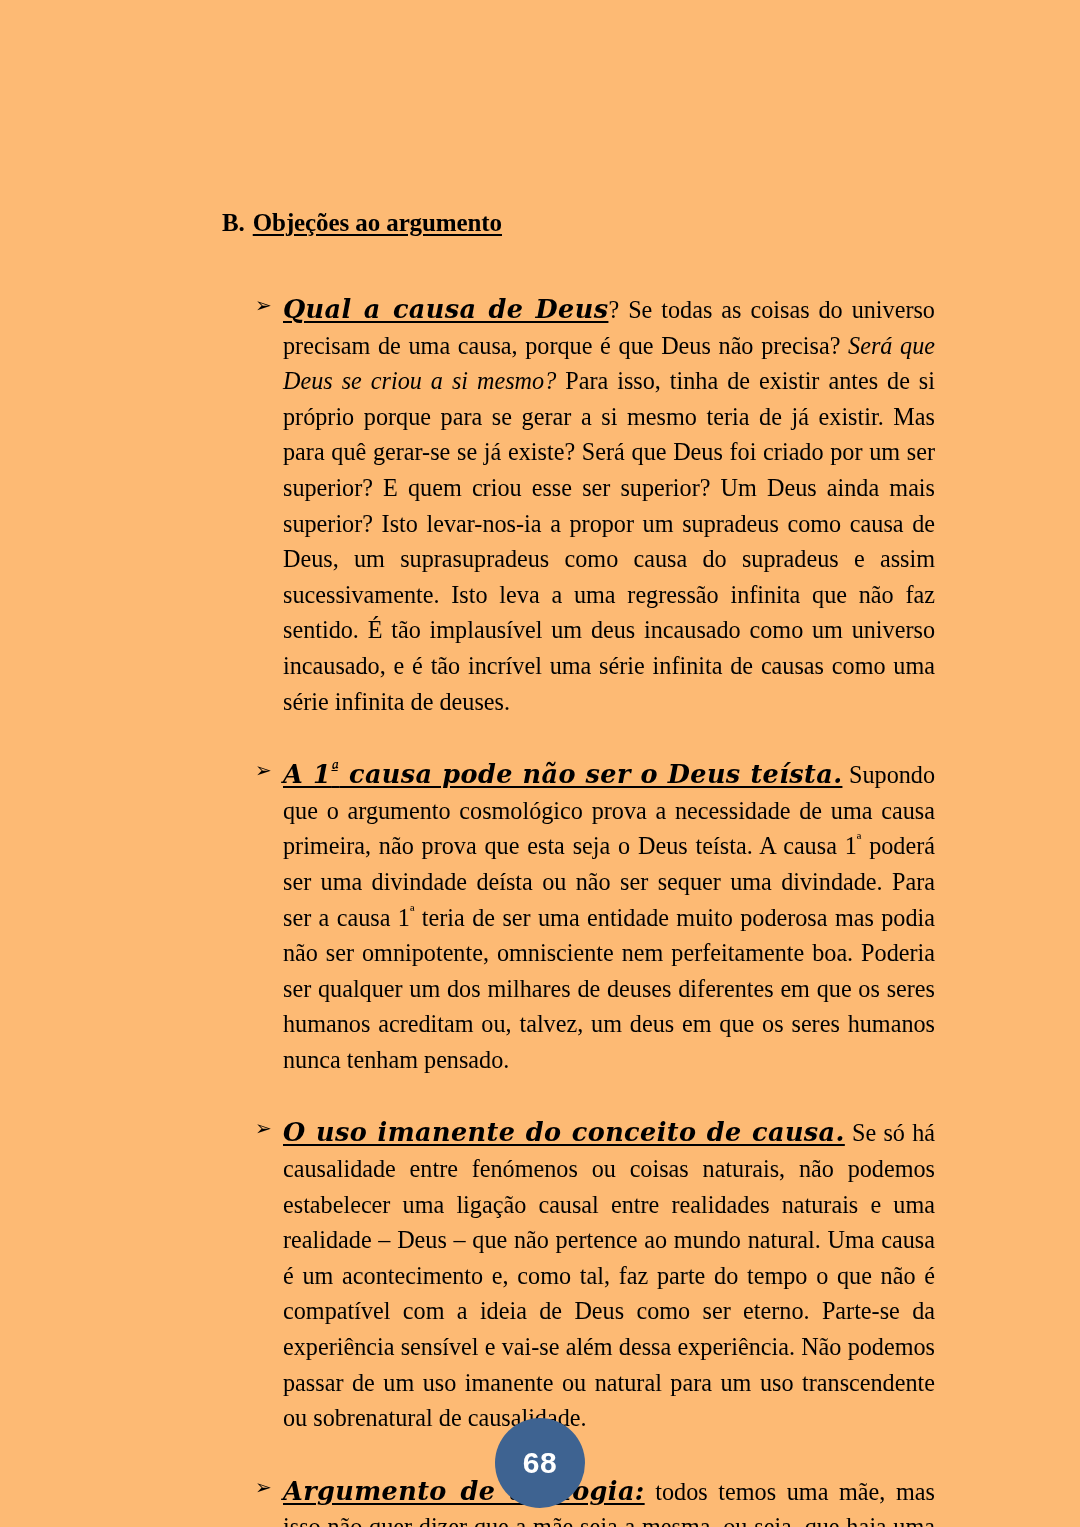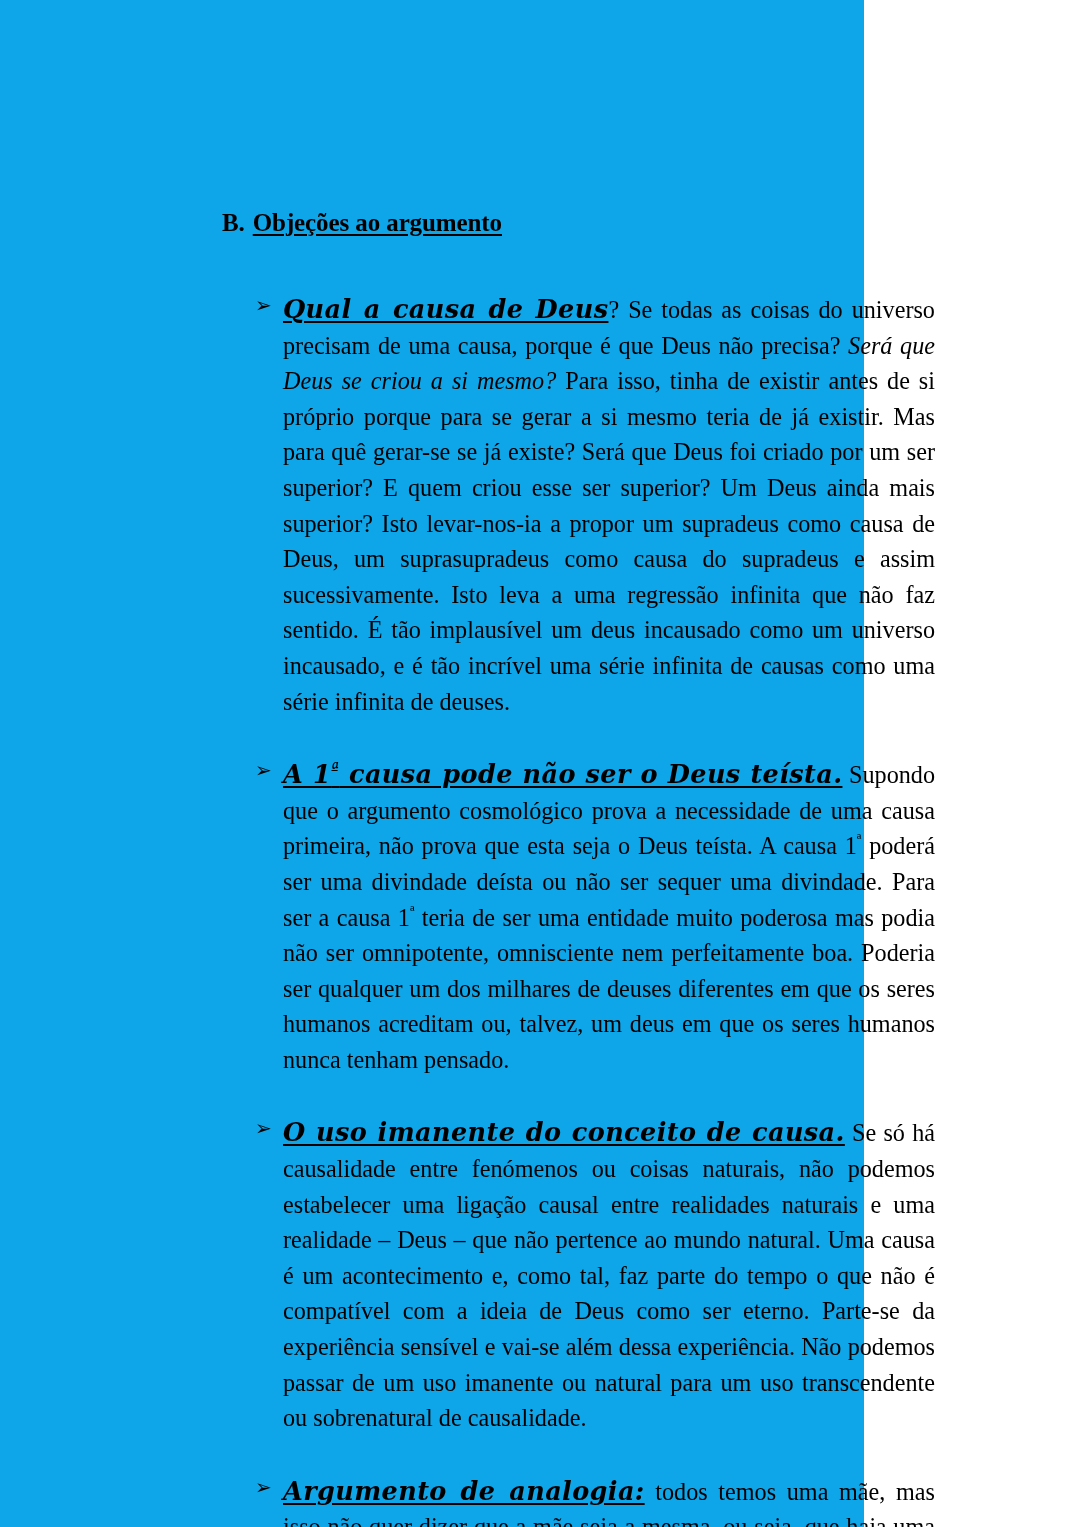--- a/index.html
+++ b/index.html
@@ -13,23 +13,23 @@
     position: relative;
     font-family: "Liberation Serif", "DejaVu Serif", serif;
     color: #000000;
     overflow: hidden;
   }
 
   .page {
     position: absolute;
     left: 0;
     top: 0;
-    width: 864px;
+    width: 1080px;
     height: 1527px;
-    background: #0ea5e9;
+    background: #fdba74;
   }
 
   
   .section-heading {
     position: absolute;
     left: 222px;
     top: 209px;
     font-size: 25px;
     font-weight: bold;
     letter-spacing: -0.1px;
@@ -152,14 +152,17 @@
       <p><span class="lead">O uso imanente do conceito de causa.</span><span> Se só há causalidade entre fenómenos ou coisas naturais, não podemos estabelecer uma ligação causal entre realidades naturais e uma realidade – Deus – que não pertence ao mundo natural. Uma causa é um acontecimento e, como tal, faz parte do tempo o que não é compatível com a ideia de Deus como ser eterno. Parte-se da experiência sensível e vai-se além dessa experiência. Não podemos passar de um uso imanente ou natural para um uso transcendente ou sobrenatural de causalidade.</span></p>
     </div>
 
     <div class="objection">
       <span class="bullet">➢</span>
       <p><span class="lead">Argumento de analogia:</span><span> todos temos uma mãe, mas isso não quer dizer que a mãe seja a mesma, ou seja, que haja uma e só uma, mãe de todos nós. Também todas as coisas têm uma causa: esta casa tem uma causa, este gato tem uma causa, este televisor também, mas isso não quer dizer que haja uma só causa para todas estas coisas. Unicamente quer dizer que há diversas causas de diversas</span></p>
     </div>
 
   </div>
 
+  <div class="page-number">
+    <span>68</span>
+  </div>
 
 </div>
 
 </body></html>

